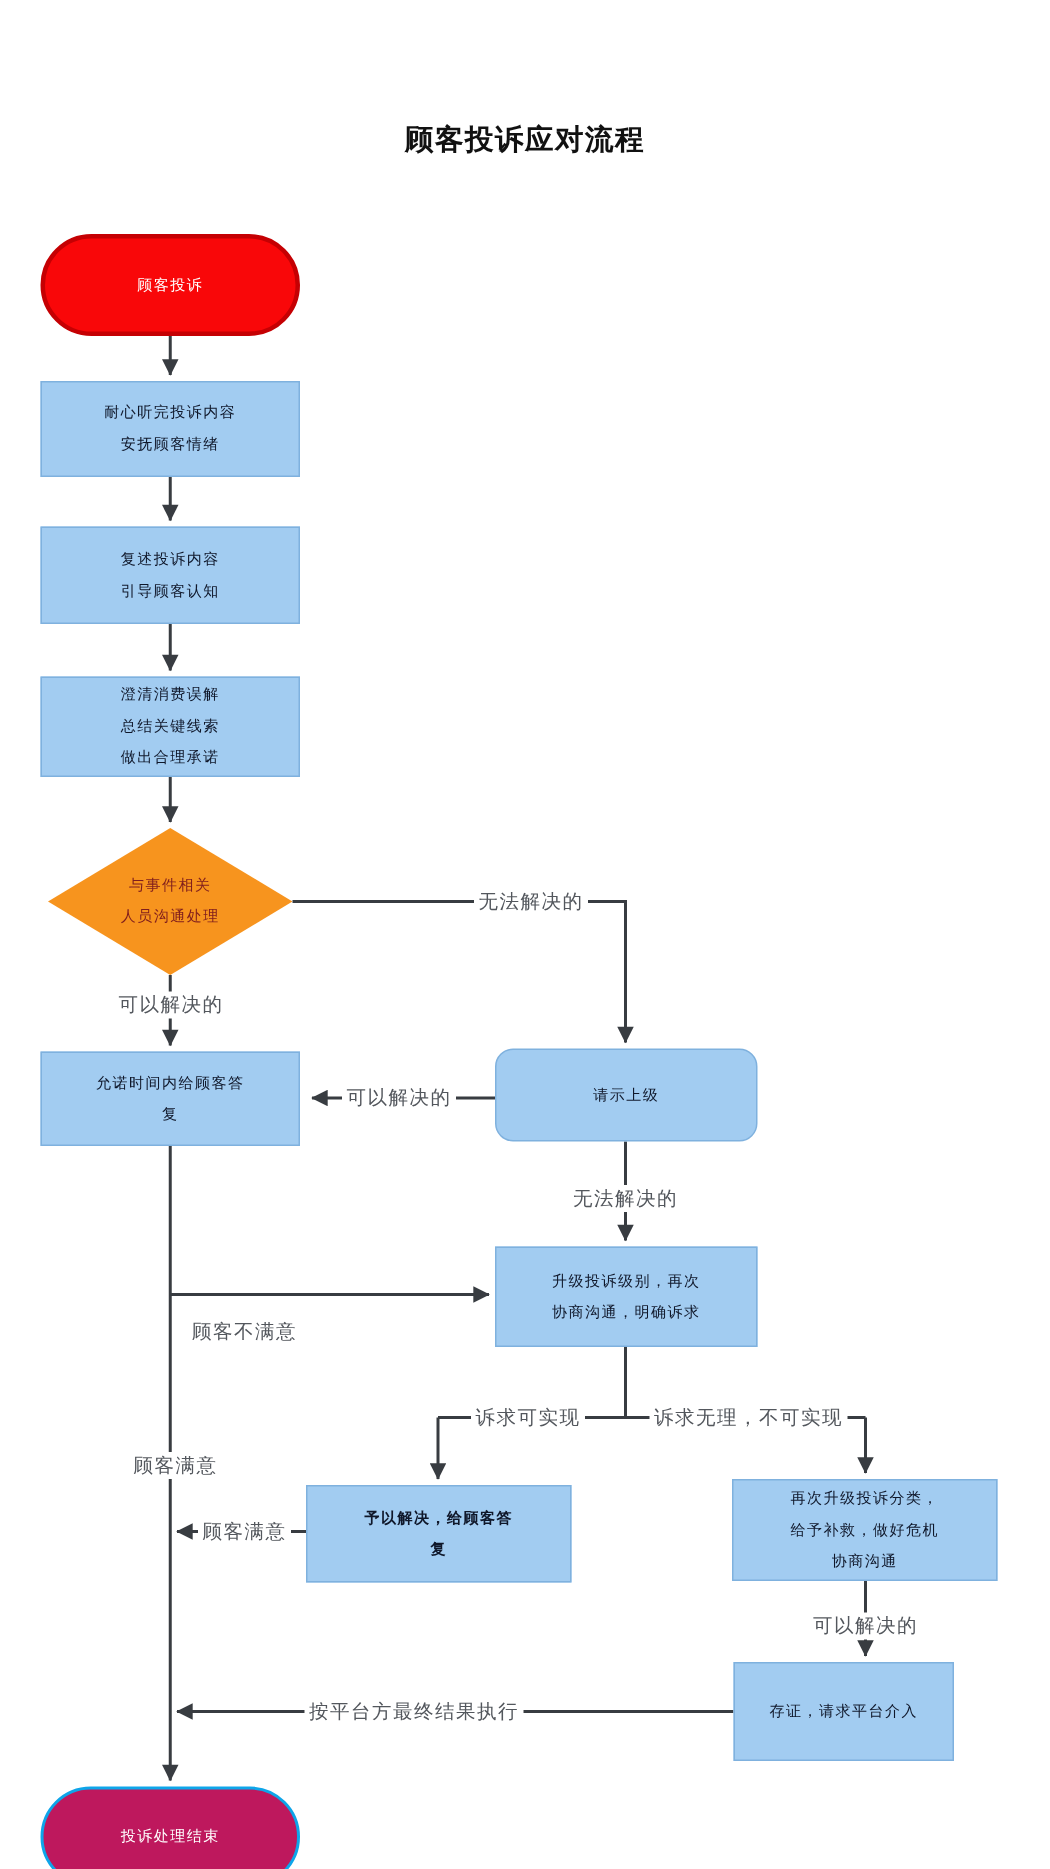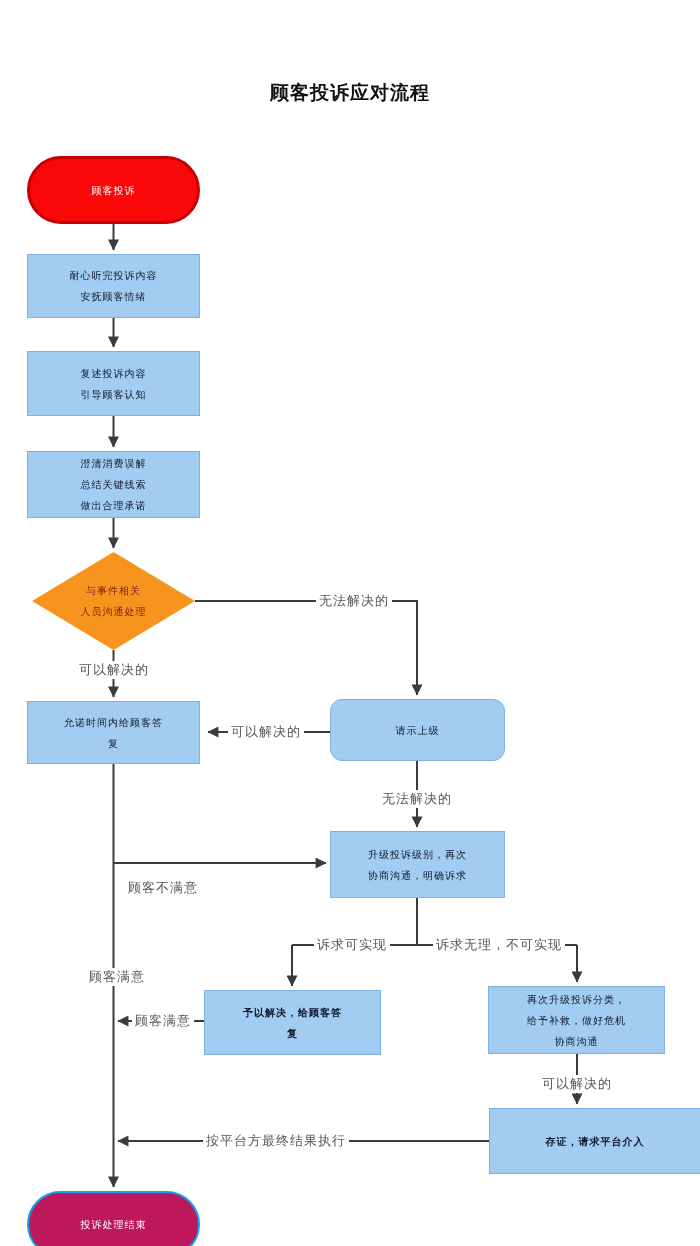--- a/index.html
+++ b/index.html
@@ -88,21 +88,21 @@
   <div class="node process" style="left:330px;top:795px;width:175px;height:67px;">升级投诉级别，再次
 协商沟通，明确诉求</div>
 
   <div class="node process" style="left:204px;top:954px;width:177px;height:65px;font-weight:bold;">予以解决，给顾客答
 复</div>
 
   <div class="node process" style="left:488px;top:950px;width:177px;height:68px;">再次升级投诉分类，
 给予补救，做好危机
 协商沟通</div>
 
-  <div class="node process" style="left:489px;top:1072px;width:212px;height:66px;font-weight:bold;">存证，请求平台介入</div>
+  <div class="node process" style="left:489px;top:1072px;width:147px;height:66px;">存证，请求平台介入</div>
 
   <div class="node terminal end" style="left:27px;top:1155px;width:173px;height:67px;">投诉处理结束</div>
 
   <div class="elabel" style="left:354px;top:565px;">无法解决的</div>
   <div class="elabel" style="left:114px;top:634px;">可以解决的</div>
   <div class="elabel" style="left:266px;top:696px;">可以解决的</div>
   <div class="elabel" style="left:417px;top:763px;">无法解决的</div>
   <div class="elabel" style="left:163px;top:852px;">顾客不满意</div>
   <div class="elabel" style="left:352px;top:909px;">诉求可实现</div>
   <div class="elabel" style="left:499px;top:909px;">诉求无理，不可实现</div>

